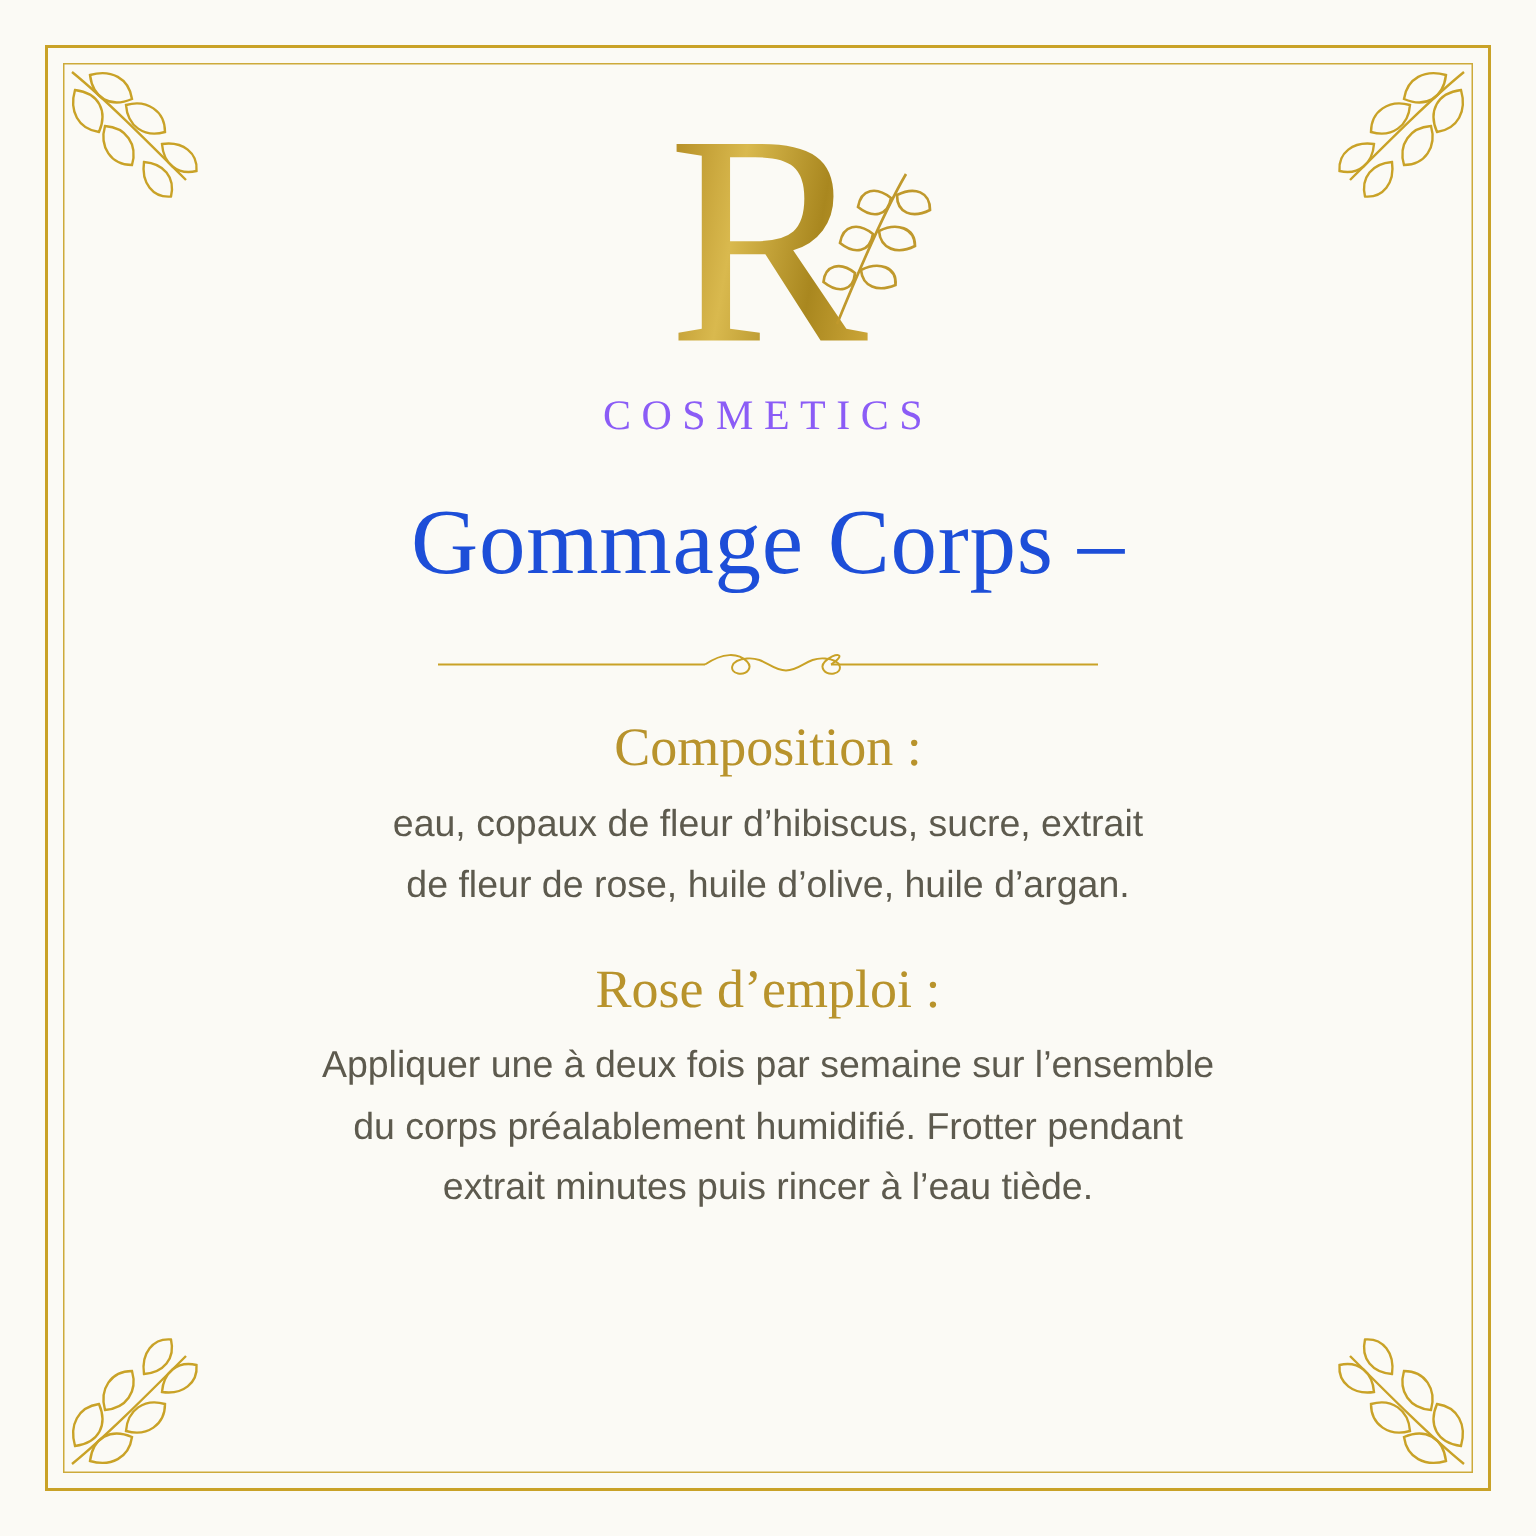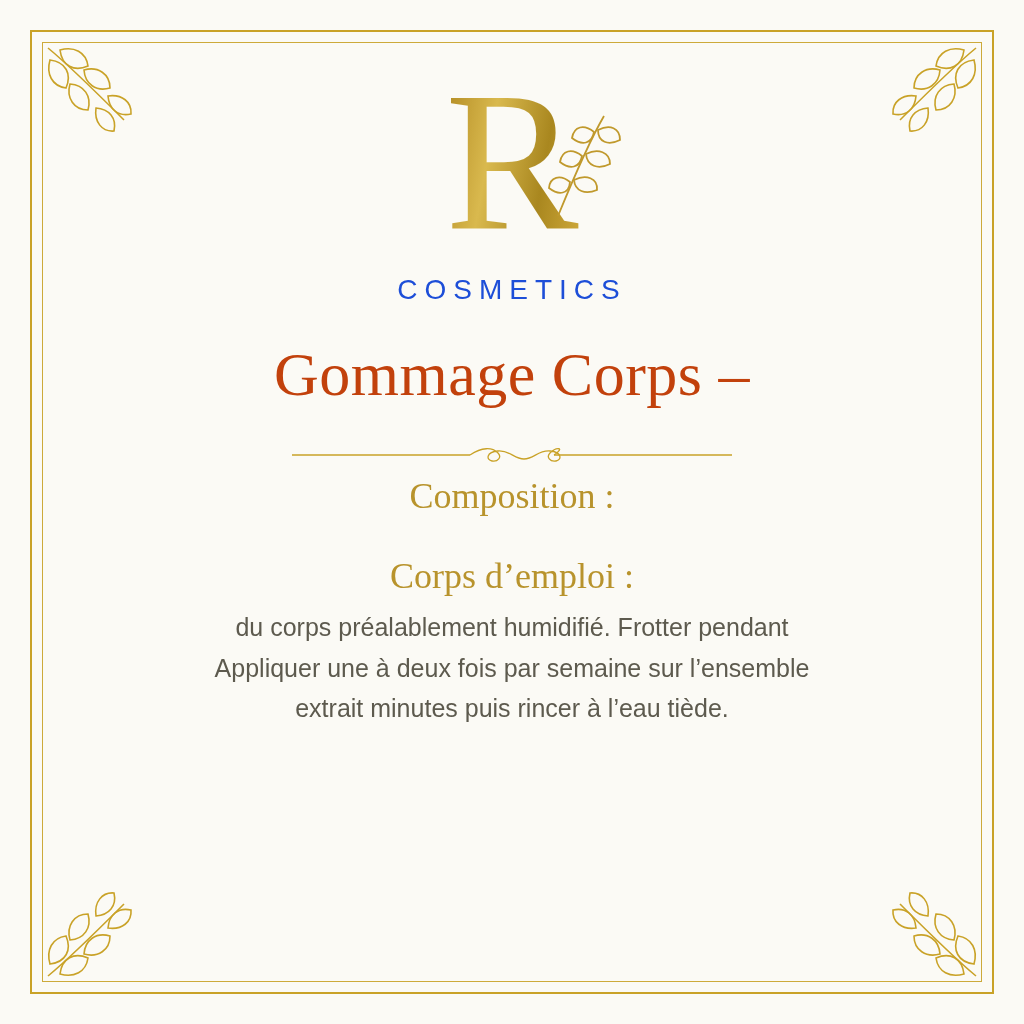--- a/index.html
+++ b/index.html
@@ -90,47 +90,47 @@
     -webkit-text-fill-color: transparent;
   }
   .brand-sprig {
     position: absolute;
     right: 48px;
     top: 42px;
     width: 92px;
     height: 112px;
   }
   .brand-sub {
-    margin-top: 16px;
-    font-family: Liberation Sans, sans-serif;
+    margin-top: 4px;
+    font-family: Liberation Serif, serif;
     font-size: 28px;
     letter-spacing: 7px;
-    color: #1d4ed8;
+    color: #8b5cf6;
   }
 
   .product-title {
     margin-top: 34px;
     font-family: "Liberation Serif", serif;
     font-size: 62px;
     line-height: 1.12;
-    color: #c2410c;
+    color: #1d4ed8;
     letter-spacing: 0.5px;
     max-width: 740px;
   }
 
   .divider {
     margin-top: 34px;
     width: 440px;
     height: 24px;
     position: relative;
   }
   .divider svg { width: 100%; height: 100%; display: block; }
 
   .section {
-    margin-top: 8px;
+    margin-top: 22px;
     width: 100%;
   }
   .section-heading {
     font-family: "Liberation Serif", serif;
     font-size: 36px;
     color: #b8932c;
     margin-bottom: 10px;
   }
   .section-body {
     font-family: "Liberation Sans", sans-serif;
@@ -222,25 +222,29 @@
     <div class="divider">
       <svg viewBox="0 0 440 24" fill="none" stroke="#c9a227" stroke-width="1.3">
         <path d="M0 12 L 178 12"></path>
         <path d="M262 12 L 440 12"></path>
         <path d="M178 12 C 190 4, 200 4, 206 10 C 210 14, 206 19, 200 18 C 194 17, 194 9, 206 8 C 218 7, 222 16, 232 16 C 242 16, 246 7, 258 8 C 270 9, 270 17, 264 18 C 258 19, 254 14, 258 10 C 264 4, 274 4, 262 12"></path>
       </svg>
     </div>
 
     <div class="section">
       <div class="section-heading">Composition :</div>
+      <div class="section-body">
+        <div>eau, copaux de fleur d’hibiscus, sucre, extrait</div>
+        <div>de fleur de rose, huile d’olive, huile d’argan.</div>
+      </div>
     </div>
 
     <div class="section section-usage">
-      <div class="section-heading">Corps d’emploi :</div>
+      <div class="section-heading">Rose d’emploi :</div>
       <div class="section-body">
+        <div>Appliquer une à deux fois par semaine sur l’ensemble</div>
         <div>du corps préalablement humidifié. Frotter pendant</div>
-        <div>Appliquer une à deux fois par semaine sur l’ensemble</div>
         <div>extrait minutes puis rincer à l’eau tiède.</div>
       </div>
     </div>
 
   </div>
 </div>
 
 </body></html>

